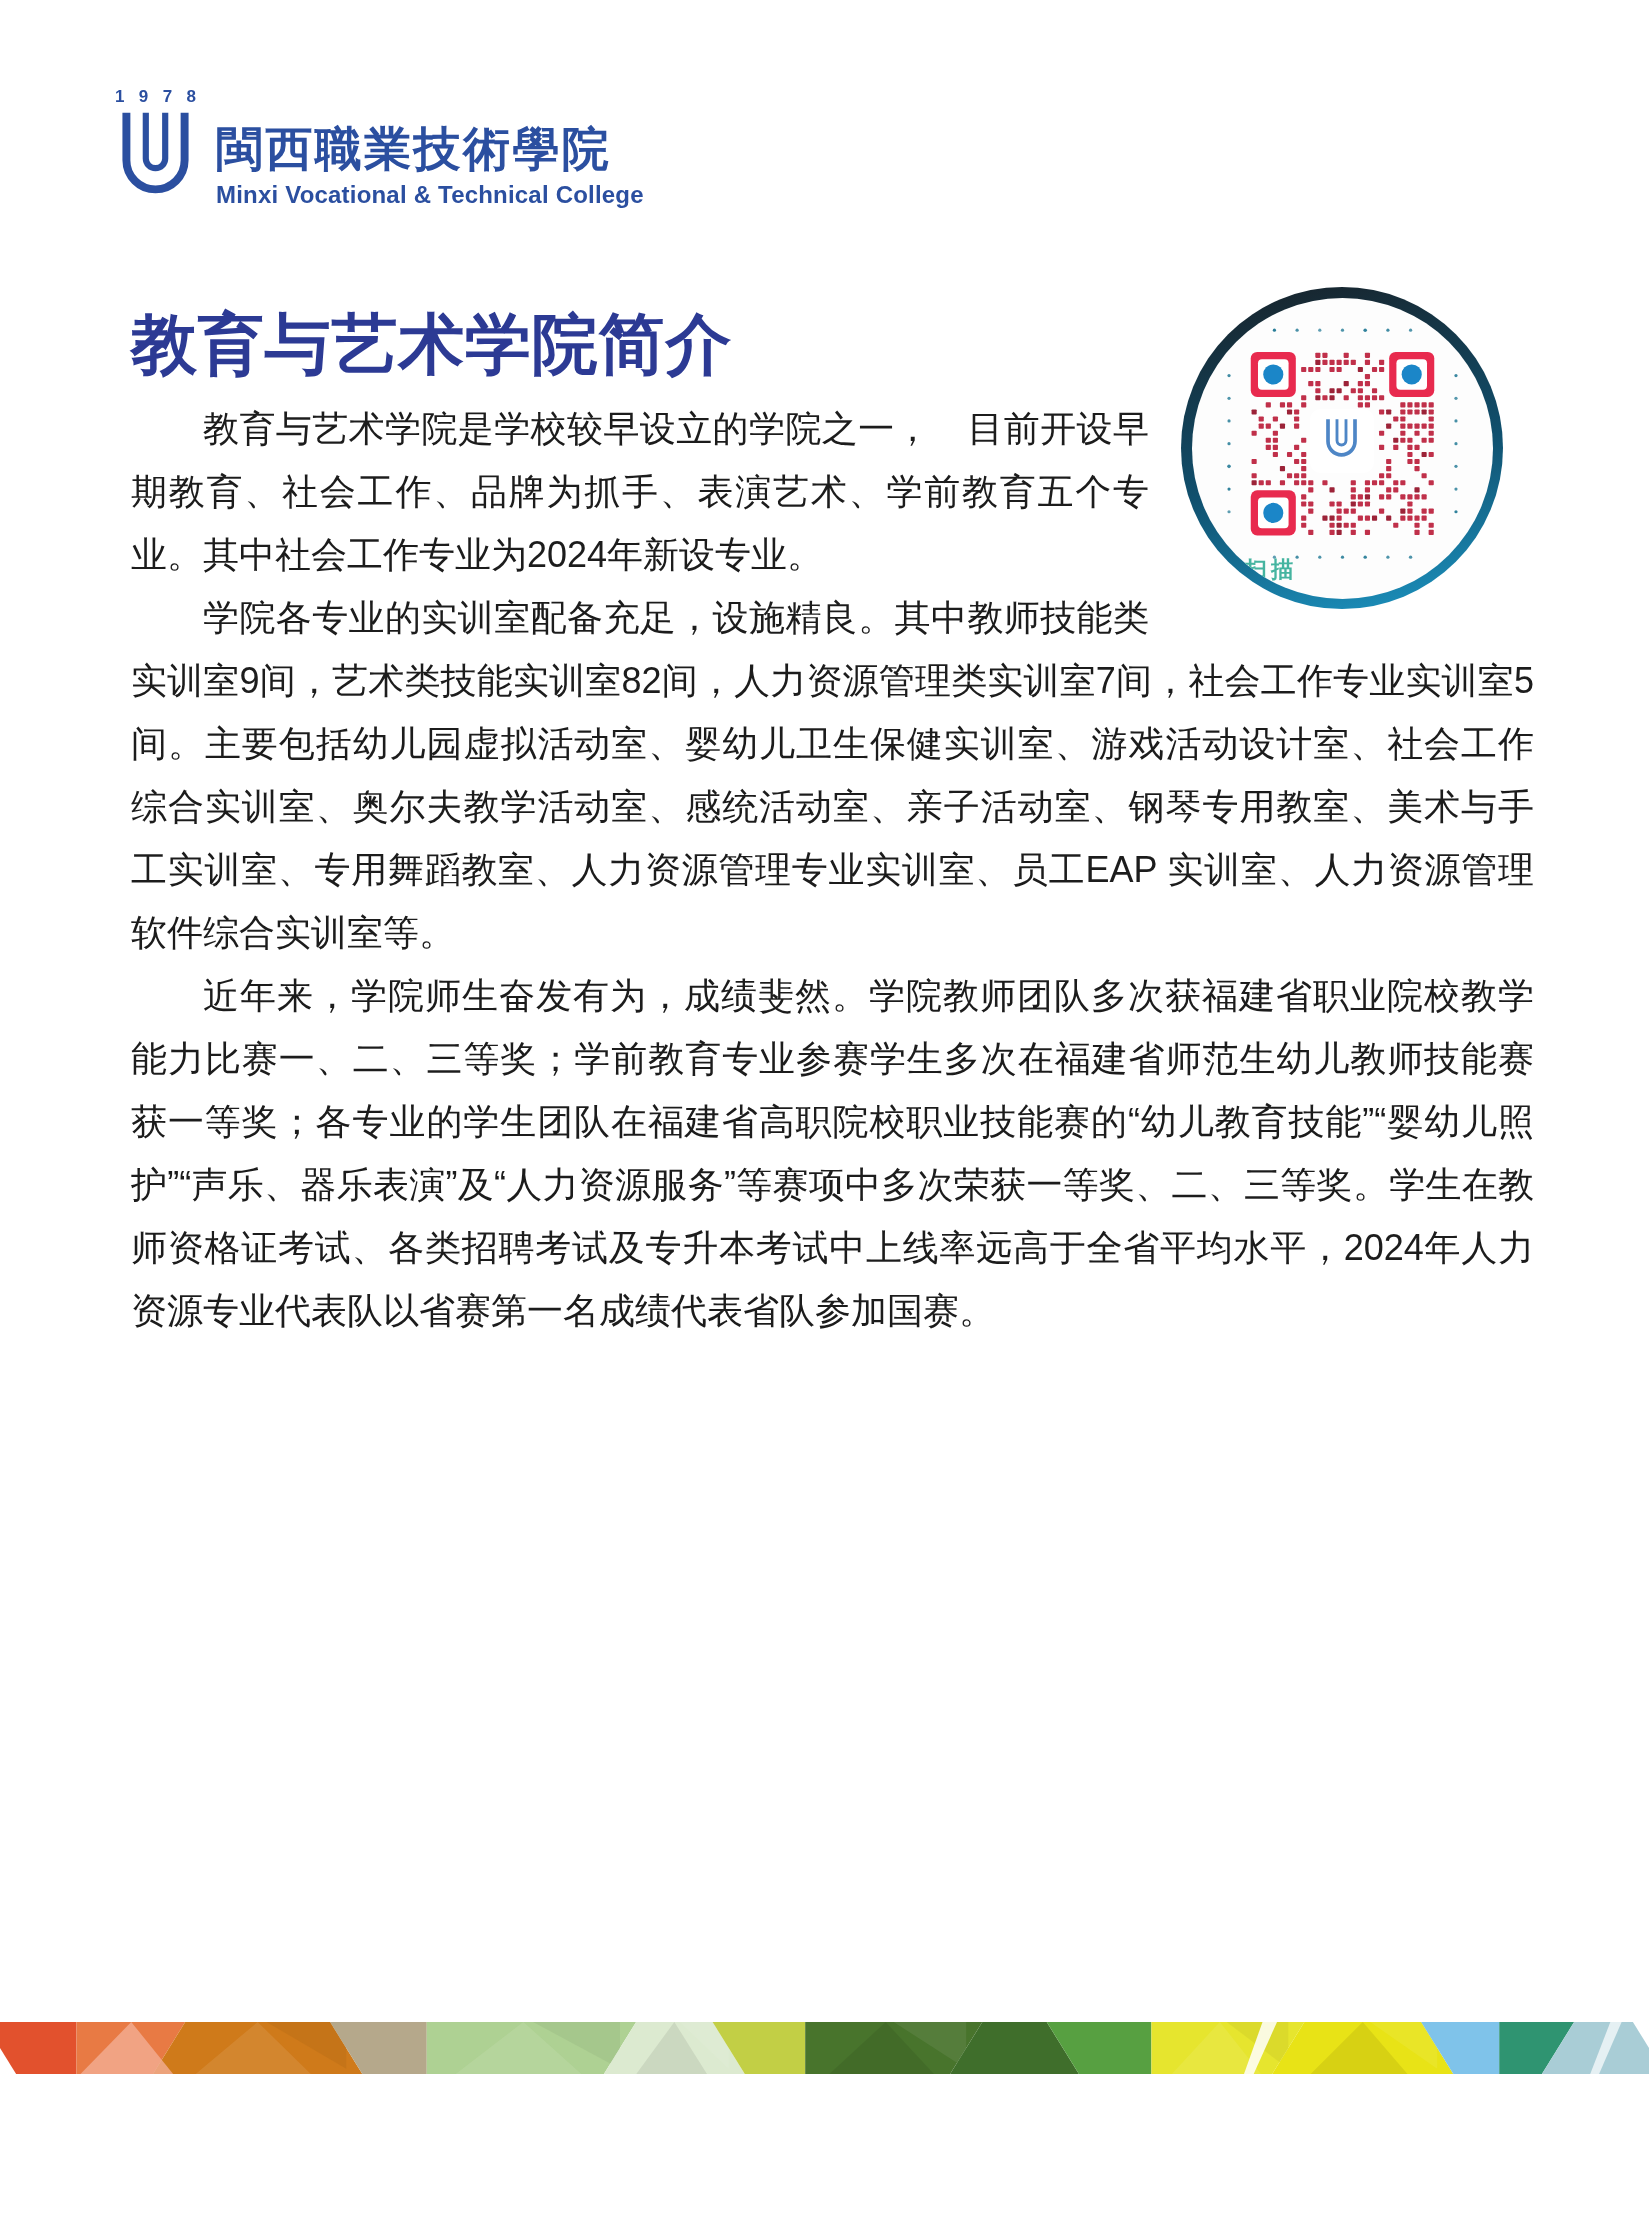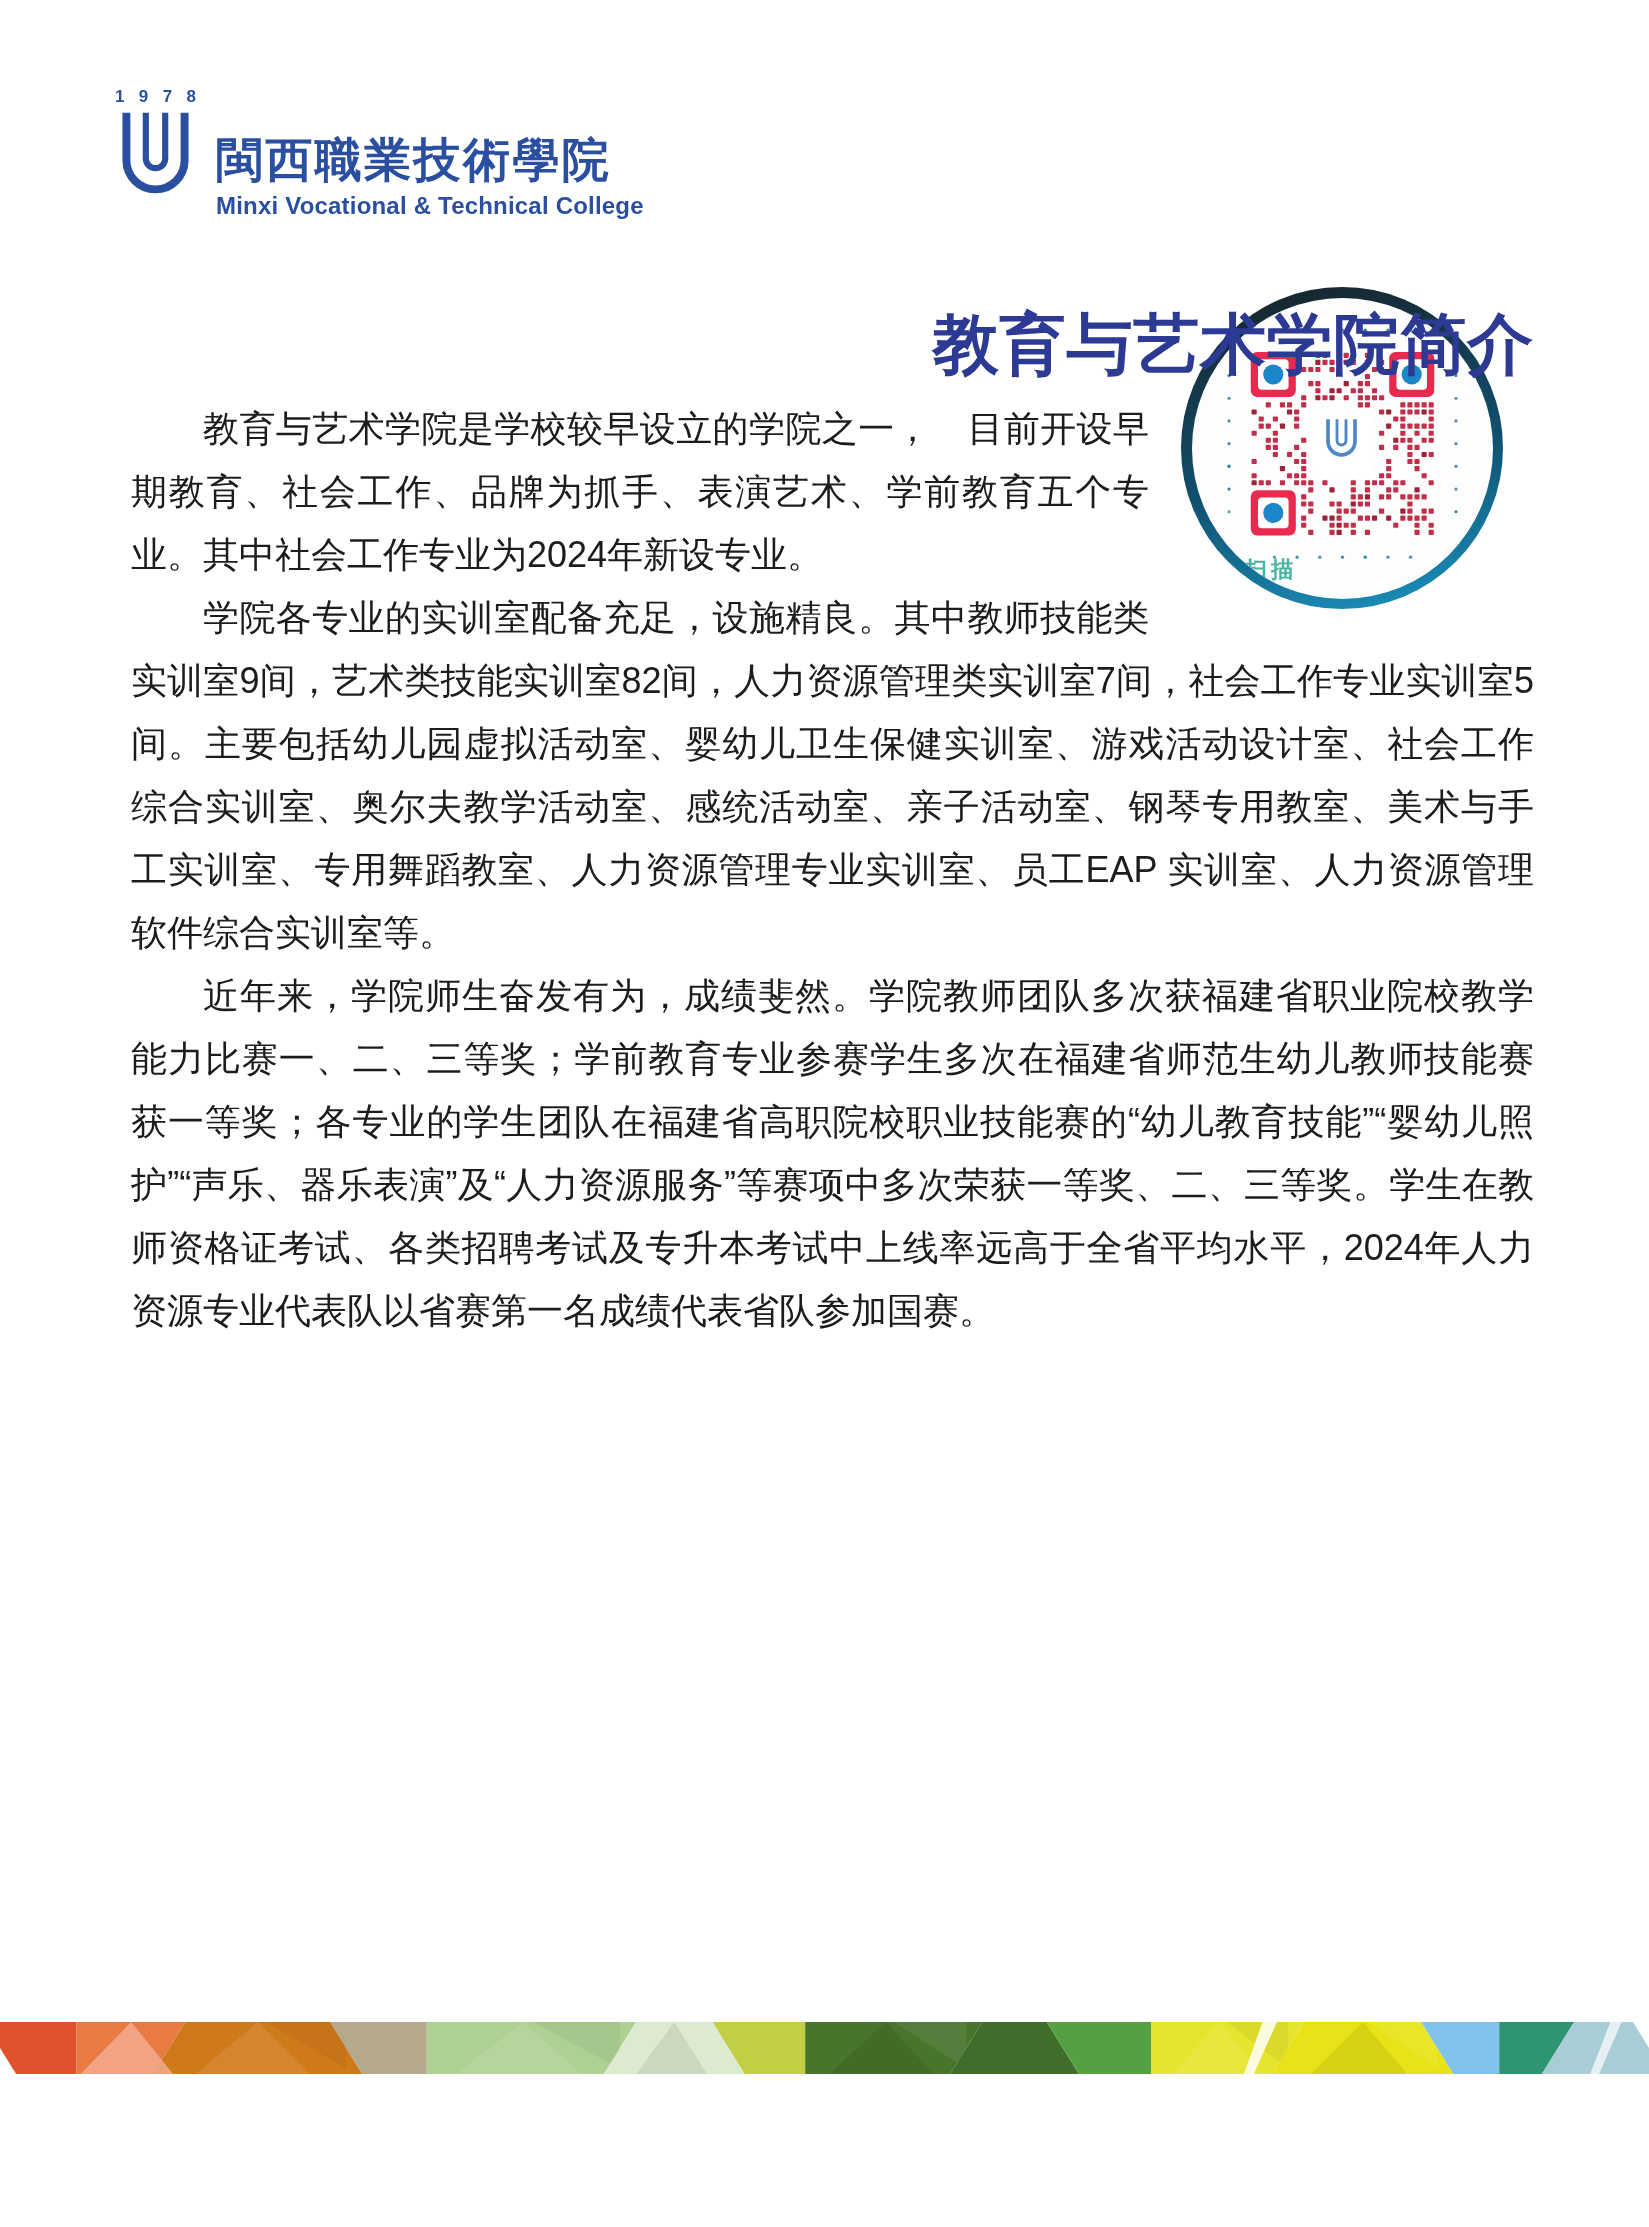--- a/index.html
+++ b/index.html
@@ -9,30 +9,30 @@
     background:#fff;
     overflow:hidden;
     font-family:"Liberation Sans","DejaVu Sans",sans-serif;
   }
 
   
   .logo{position:absolute;left:111px;top:87px;display:flex;gap:16px;color:var(--logo-blue);}
   .logo-mark{display:flex;flex-direction:column;align-items:center;width:89px;}
   .logo-year{width:81px;display:flex;justify-content:space-between;font-size:17px;font-weight:700;letter-spacing:0;}
   .logo-u{width:81px;height:97px;margin-top:3.2px;}
-  .logo-names{margin-top:47px;}
+  .logo-names{margin-top:36px;}
   .logo-cn{font-size:47px;font-weight:800;letter-spacing:2.4px;line-height:52px;}
   .logo-en{font-size:24px;font-weight:700;margin-top:6.4px;letter-spacing:0.2px;}
 
   
   .content{position:absolute;left:131px;top:287px;width:1403px;}
   .title{
     margin:19.3px 0 14.5px 0;
     font-size:66px;line-height:76px;font-weight:800;
-    text-align:right;color:var(--title-blue);letter-spacing:0.8px;
+    text-align:left;color:var(--title-blue);letter-spacing:0.8px;
   }
   .qr-spacer{float:right;width:385px;height:232px;}
   #paragraphs p{
     margin:0;font-size:36px;line-height:63px;color:var(--body-text);
     text-align:justify;text-indent:2em;
     font-weight:500;
   }
 
   
   .qr-badge{position:absolute;left:1181px;top:287px;width:322px;height:322px;}

